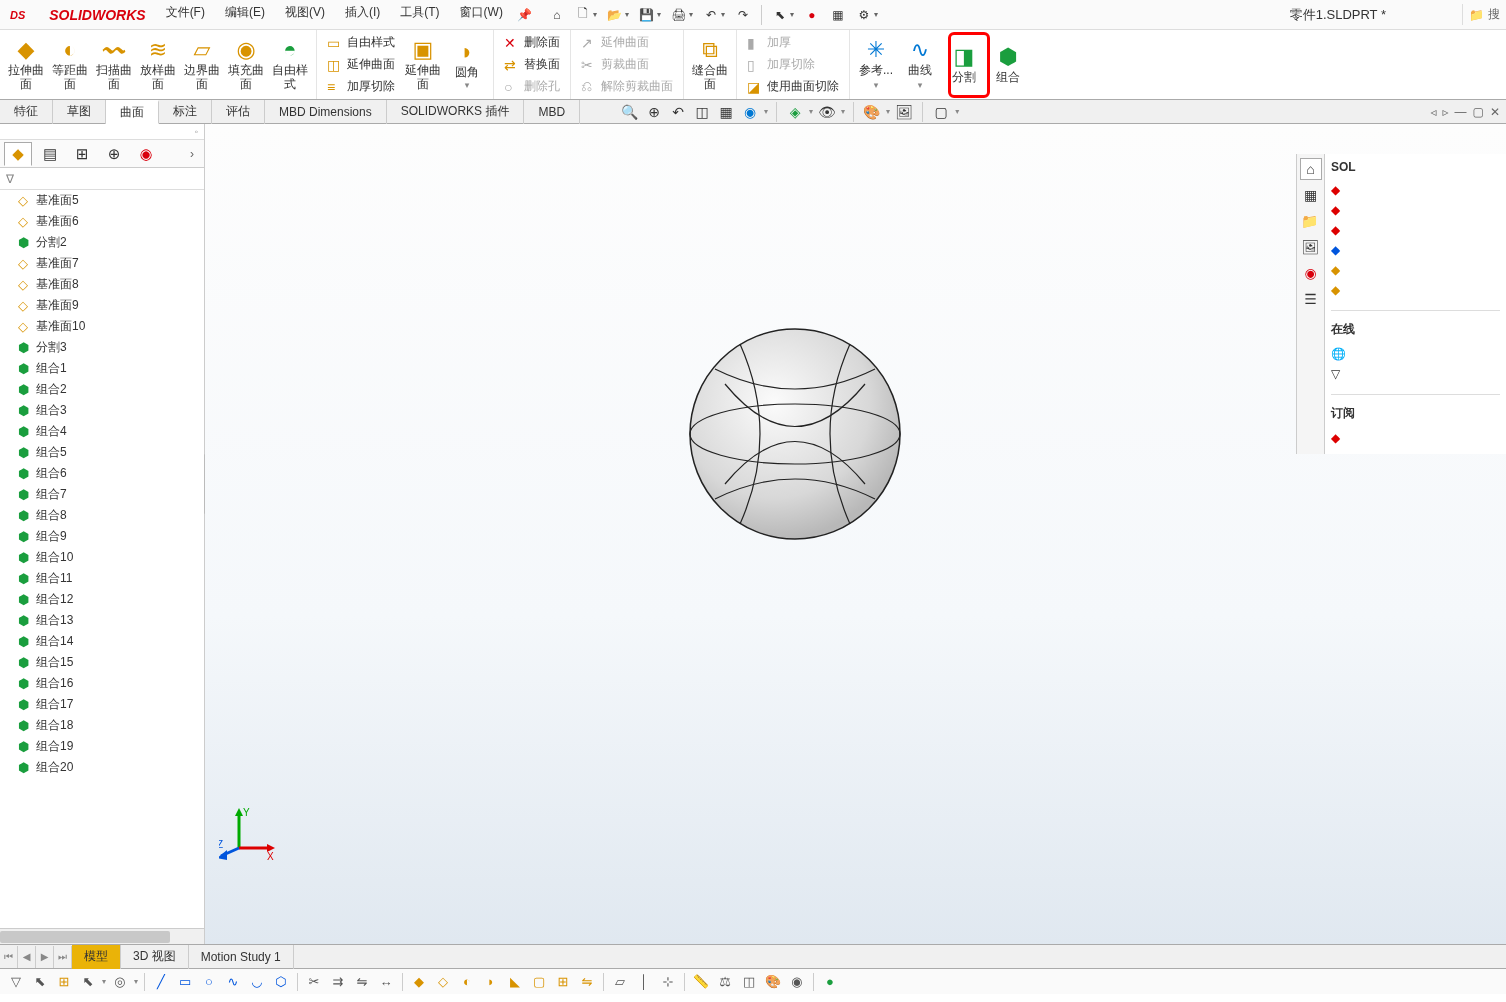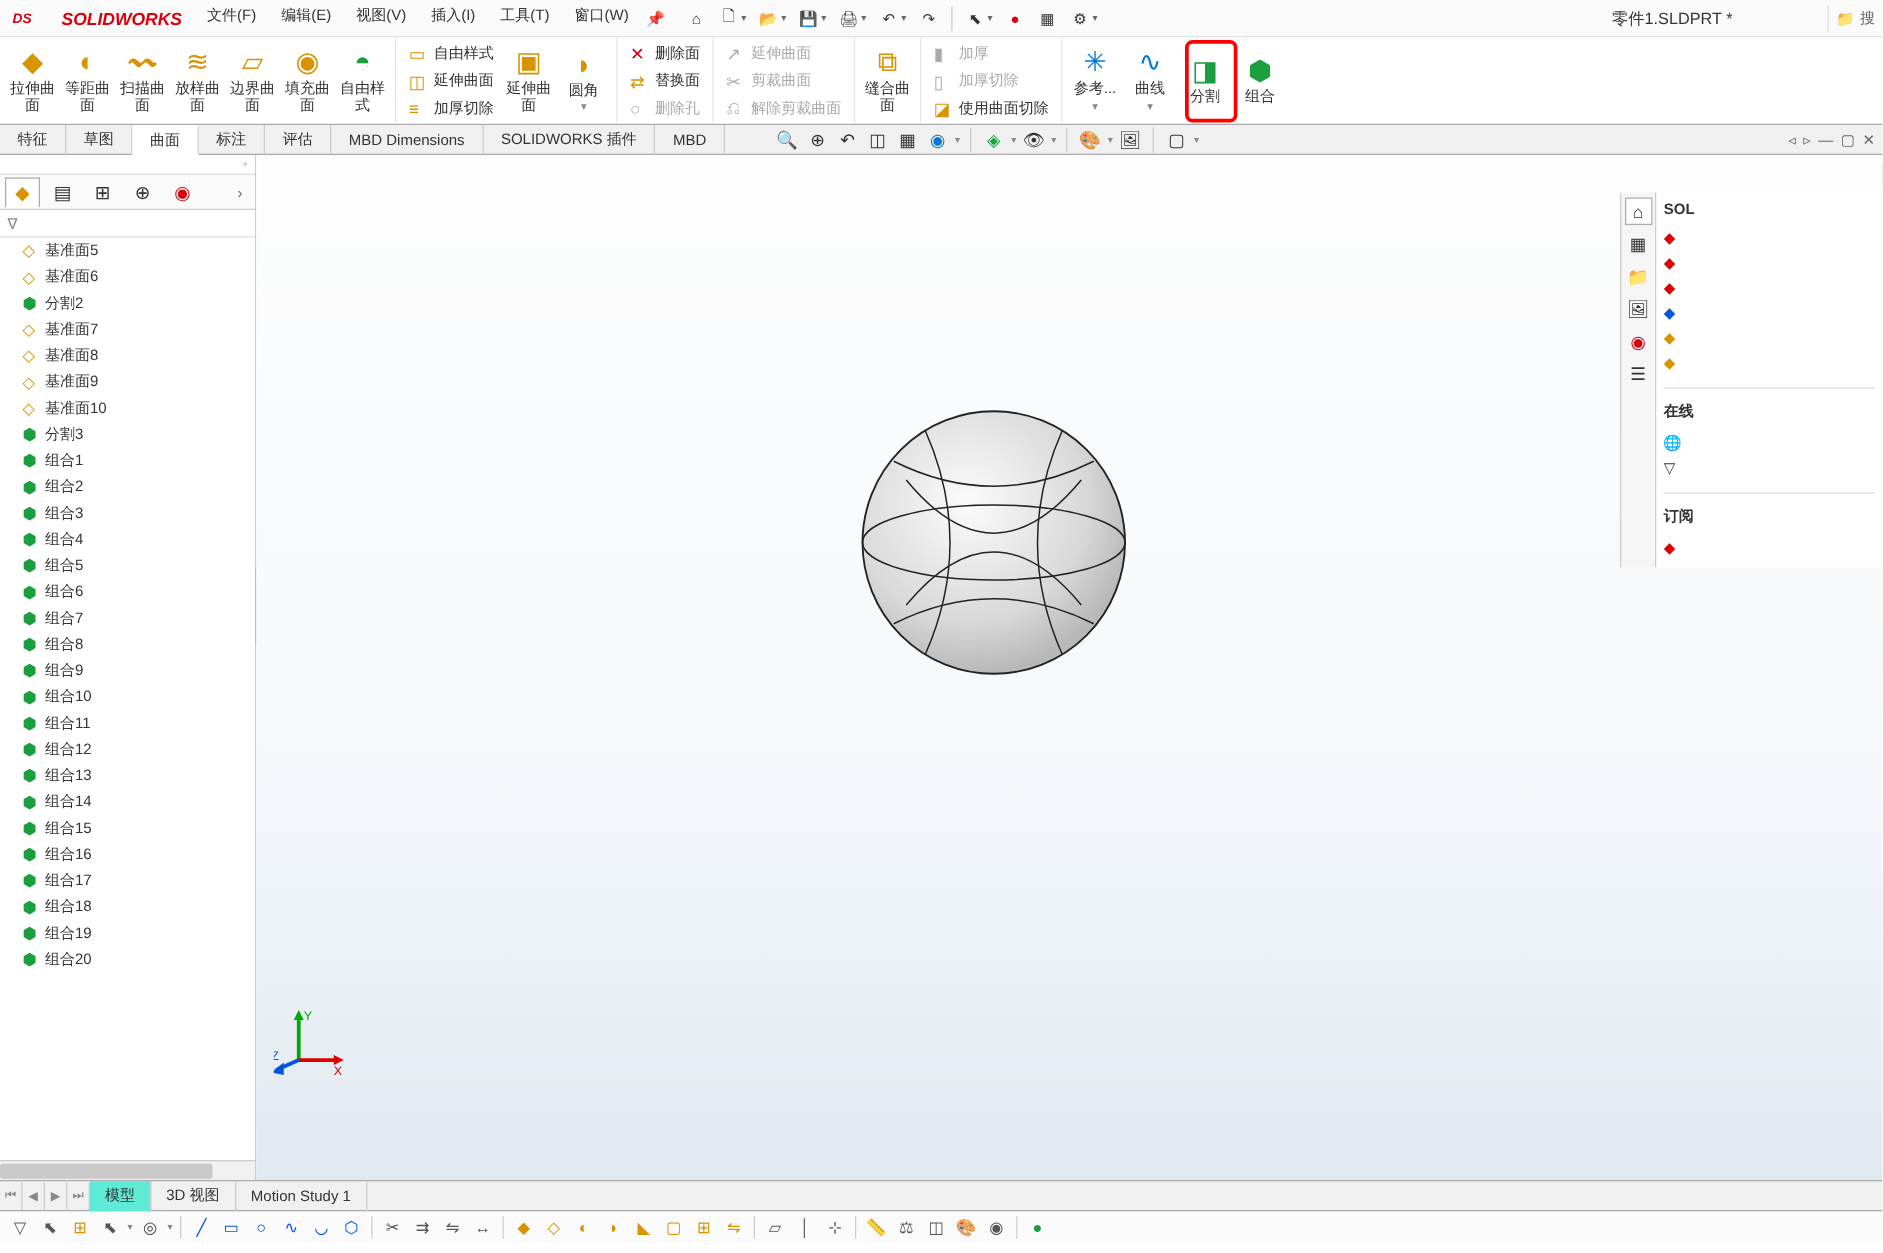--- a/index.html
+++ b/index.html
@@ -73,21 +73,21 @@
 .rail-content { width: 182px; background: #fff; border-left: 1px solid #ccc; padding: 6px; font-size: 12px; }
 .rail-section-title { font-weight: bold; margin-bottom: 6px; }
 .rail-item { display: flex; align-items: center; gap: 6px; padding: 3px 0; cursor: pointer; }
 .collapse-arrow { position: absolute; right: 0; top: 130px; width: 22px; height: 18px; background: #eee; border: 1px solid #aaa; display: flex; align-items: center; justify-content: center; font-size: 11px; cursor: pointer; }
 
 
 .bottom-tabs { height: 24px; border-top: 1px solid #aaa; background: #f0f0f0; display: flex; align-items: center; }
 .bt-arrows { display: flex; }
 .bt-arrow { width: 18px; height: 22px; display: flex; align-items: center; justify-content: center; color: #888; font-size: 10px; border-right: 1px solid #ccc; cursor: pointer; }
 .bottom-tab { padding: 4px 12px; border-right: 1px solid #ccc; cursor: pointer; height: 24px; display:flex; align-items:center; }
-.bottom-tab.active { background: #5eead4; }
+.bottom-tab.active { background: #eab308; }
 
 
 .status-bar { height: 26px; border-top: 1px solid #aaa; background: #fafafa; display: flex; align-items: center; padding: 0 6px; gap: 4px; }
 .sb-icon { width: 20px; height: 20px; display: flex; align-items: center; justify-content: center; font-size: 13px; cursor: pointer; color: #555; }
 .sb-sep { width: 1px; height: 18px; background: #ccc; margin: 0 2px; }
 
 
 .tiny-row { height: 16px; border-bottom: 1px solid #ddd; display: flex; align-items: center; justify-content: flex-end; padding-right: 6px; color: #888; font-size: 10px; }
 </style>
 </head>

